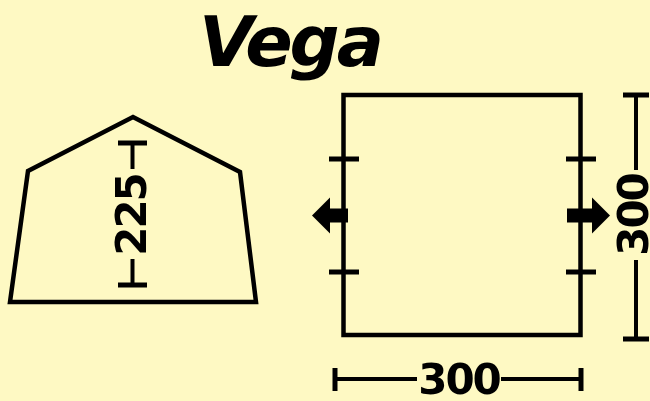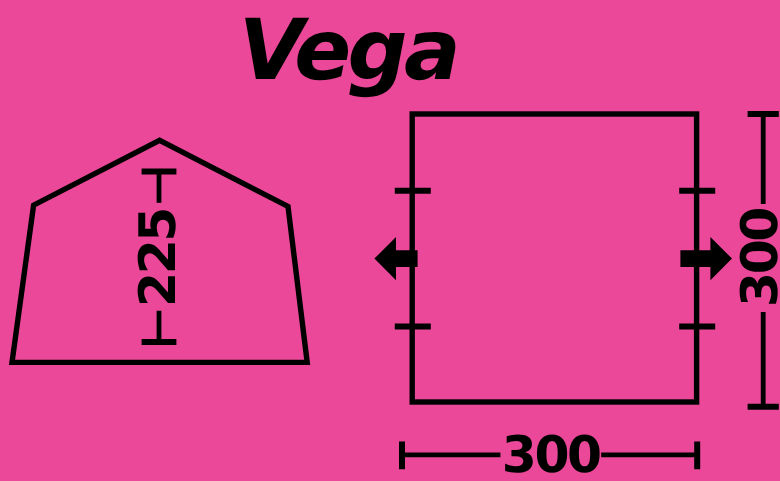--- a/index.html
+++ b/index.html
@@ -4,21 +4,21 @@
 <style>
   html, body {
     margin: 0;
     padding: 0;
     background: #ffffff;
   }
   .canvas {
     position: relative;
     width: 650px;
     height: 401px;
-    background: #ec4899;
+    background: #fef9c3;
     overflow: hidden;
     font-family: "DejaVu Sans", sans-serif;
   }
   svg { display: block; }
 
   .outline {
     fill: none;
     stroke: #000000;
     stroke-width: 4.5;
     stroke-linejoin: miter;

